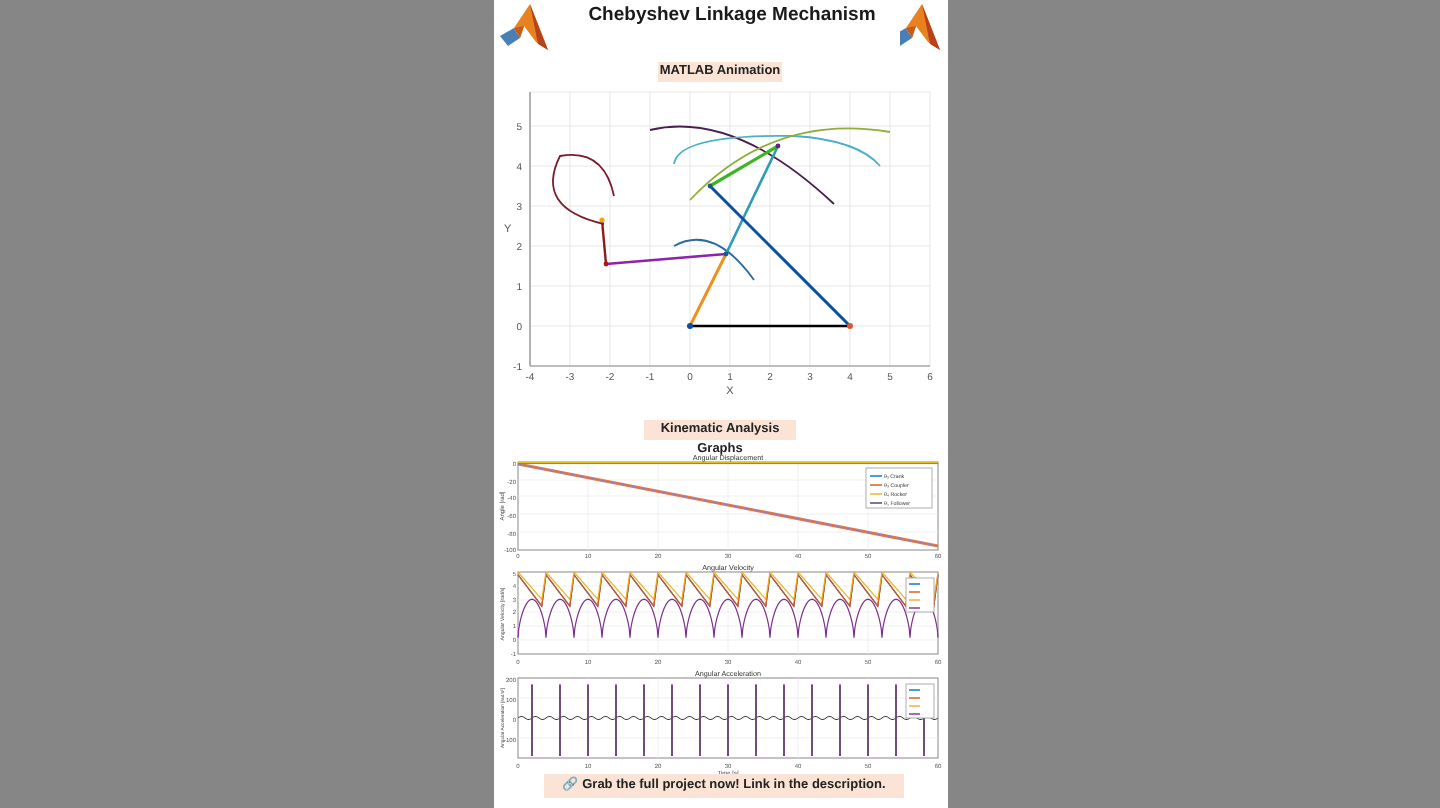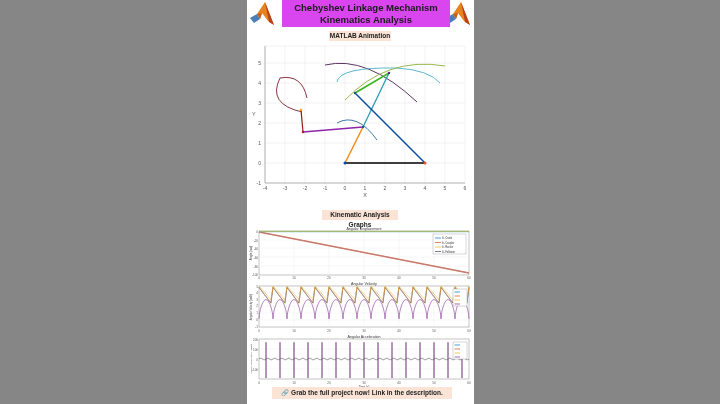--- a/index.html
+++ b/index.html
@@ -1,21 +1,21 @@
 <!DOCTYPE html>
 <html><head>
 <meta charset="utf-8">
 <style>
   html, body { margin:0; padding:0; }
   body { width:720px; height:404px; background:#868686; position:relative; overflow:hidden; font-family:"Liberation Sans", sans-serif; }
   .panel { position:absolute; left:247px; top:0; width:227px; height:404px; background:#ffffff; }
   .logo { position:absolute; top:1px; width:28px; height:26px; }
   .logo-left { left:248px; }
   .logo-right { left:444px; }
-  .header { position:absolute; left:282px; top:0; width:168px; height:27px; background:#d946ef; text-align:center; font-weight:bold; font-size:9.5px; line-height:12px; color:#1a1a1a; padding-top:2px; box-sizing:border-box; }
+  .header { position:absolute; left:282px; top:0; width:168px; height:27px; background:#ffffff; text-align:center; font-weight:bold; font-size:9.5px; line-height:12px; color:#1a1a1a; padding-top:2px; box-sizing:border-box; }
   .label-box { position:absolute; background:#fbe4d5; font-weight:bold; font-size:6.5px; text-align:center; color:#222; line-height:10px; height:10px; }
   .chart-svg { position:absolute; }
   .footer { position:absolute; left:272px; top:387px; width:180px; height:12px; background:#fbe4d5; font-weight:bold; font-size:6.5px; text-align:center; line-height:12px; color:#222; }
   svg text { font-family:"Liberation Sans", sans-serif; }
 </style>
 </head>
 <body>
 
 <div class="panel"></div>
 
@@ -27,21 +27,20 @@
 </svg>
 <svg class="logo logo-right" viewBox="0 0 28 26">
   <polygon points="2,17 9,13 12,18 6,22" fill="#4a7fb5"></polygon>
   <polygon points="9,13 17,1 26,24 20,20 14,12 12,18" fill="#e8821e"></polygon>
   <polygon points="17,1 26,24 21,21" fill="#b8421a"></polygon>
   <polygon points="9,13 12,18 14,12" fill="#c85a1c"></polygon>
 </svg>
 
 <div class="header">
   <div>Chebyshev Linkage Mechanism</div>
-  <div>Kinematics Analysis</div>
 </div>
 
 <div class="label-box" style="left:329px; top:31px; width:62px;">MATLAB Animation</div>
 
 <svg class="chart-svg" style="left:247px; top:42px;" width="227" height="160">
 
   <g stroke="#e6e6e6" stroke-width="0.5">
 
     <line x1="18" y1="4" x2="18" y2="141"></line>
       <line x1="38" y1="4" x2="38" y2="141"></line>

